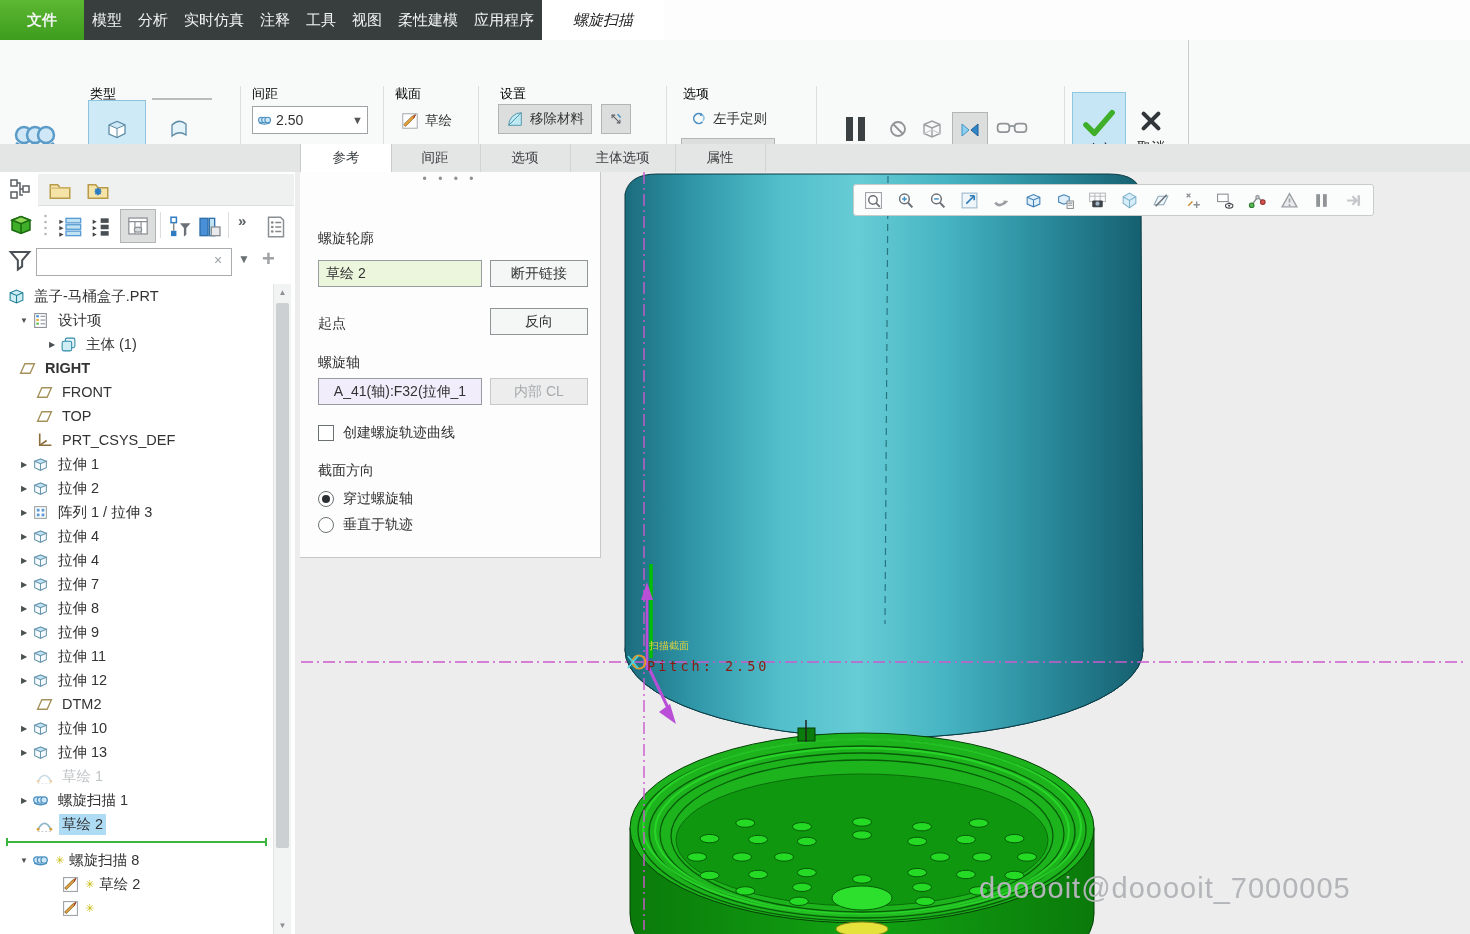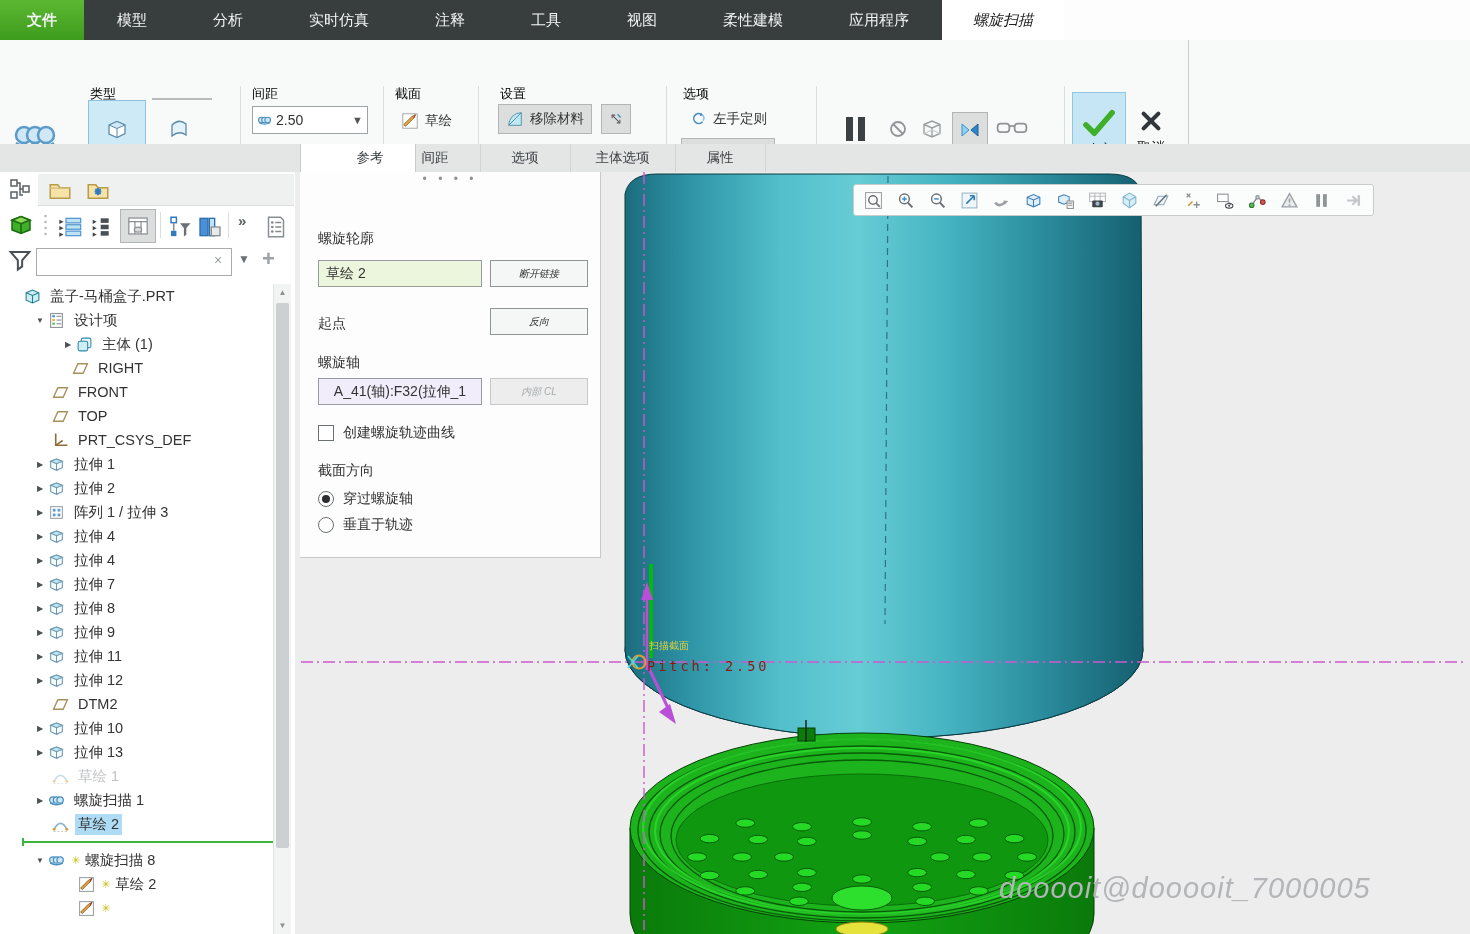--- a/index.html
+++ b/index.html
@@ -2,21 +2,21 @@
 <html><head>
 <meta charset="utf-8">
 <style>
   html,body{margin:0;padding:0;background:#dfe1e1;}
   #app{position:relative;width:1470px;height:934px;overflow:hidden;background:#fff;
        font-family:"Liberation Sans","DejaVu Sans",sans-serif;color:#333;user-select:none;}
   .abs{position:absolute;}
   
   #menubar{position:absolute;left:0;top:0;width:1470px;height:40px;background:#fdfdfd;}
   #menu-dark{display:inline-flex;height:40px;background:#383d3d;align-items:stretch;}
-  .mtab{display:flex;align-items:center;padding:0 33px;color:#f2f4f4;font-size:15px;cursor:pointer;white-space:nowrap;}
+  .mtab{display:flex;align-items:center;padding:0 8px;color:#f2f4f4;font-size:15px;cursor:pointer;white-space:nowrap;}
   .mtab.file{background:linear-gradient(#5cb832,#3e9c1e);padding:0 27px;font-weight:bold;}
   .mtab.active{background:#fff;color:#222;font-style:italic;padding:0 31px;}
   
   #ribbon{position:absolute;left:0;top:40px;width:1470px;height:104px;background:#f8f9f9;}
   .rb-label{position:absolute;top:45px;font-size:13px;color:#000000;}
   .rb-sep{position:absolute;top:46px;width:1px;height:92px;background:#dcdddd;}
   .rb-vbtn{position:absolute;width:56px;height:78px;display:flex;flex-direction:column;align-items:center;justify-content:center;gap:5px;font-size:13.5px;color:#333;border:1px solid transparent;cursor:pointer;}
   .rb-vbtn.sel{background:#cfeaf7;border-color:#8fc3dd;}
   .rb-hbtn{position:absolute;height:28px;display:flex;align-items:center;gap:6px;padding:0 7px;font-size:13.5px;color:#333;border:1px solid transparent;cursor:pointer;white-space:nowrap;}
   .rb-hbtn.pressed{background:#dcdddd;border-color:#b2b4b5;}
@@ -34,47 +34,47 @@
   .ptab{position:absolute;top:0;height:28px;display:flex;align-items:center;justify-content:center;font-size:13.5px;color:#3b4043;border-right:1px solid #d2d3d3;cursor:pointer;}
   .ptab.active{background:#fff;border-right:1px solid #c9cacb;border-left:1px solid #c9cacb;}
   
   #leftpanel{position:absolute;left:0;top:172px;width:295px;height:762px;background:#fff;border-right:1px solid #c6c8c9;}
   .lp-strip{position:absolute;left:38px;top:2px;width:256px;height:31px;background:#eff0f0;border-bottom:1px solid #dcdddd;}
   .lp-ic{position:absolute;width:24px;height:24px;cursor:pointer;}
   #lp-search{position:absolute;left:36px;top:76px;width:196px;height:28px;border:1px solid #a8acae;background:#fff;font-size:13px;padding:0 22px 0 6px;box-sizing:border-box;}
   .lp-x{position:absolute;left:214px;top:80px;color:#9aa0a2;font-size:14px;cursor:pointer;}
   .lp-caret{position:absolute;left:238px;top:80px;color:#6a7072;font-size:12px;cursor:pointer;}
   .lp-plus{position:absolute;left:262px;top:74px;color:#9fa3a5;font-size:22px;font-weight:bold;cursor:pointer;}
-  #tree{position:absolute;left:0;top:112px;width:273px;height:650px;overflow:hidden;margin-left:16px;}
+  #tree{position:absolute;left:0;top:112px;width:273px;height:650px;overflow:hidden;}
   .trow{height:24px;display:flex;align-items:center;font-size:14.5px;color:#333;white-space:nowrap;cursor:pointer;}
   .texp{width:16px;font-size:8px;color:#4b5053;text-align:center;flex:none;}
   .ticn{width:17px;height:17px;margin-right:6px;flex:none;}
   .tstar{color:#c9bc16;font-size:11px;margin-right:2px;flex:none;}
   .tlab{padding:1px 3px;}
   .trow.sel .tlab{background:#aedcf5;}
   .trow.gray{color:#c0c3c5;}
   .trow.gray .ticn{opacity:.45;}
   .tsep{height:12px;display:flex;align-items:center;padding:0 6px;}
   .tsep-line{height:2px;background:#3db53d;flex:1;position:relative;}
   .tsep-line:before,.tsep-line:after{content:"";position:absolute;top:-3px;width:2px;height:8px;background:#3db53d;}
   .tsep-line:before{left:0;}.tsep-line:after{right:0;}
   #scrollbar{position:absolute;left:273px;top:112px;width:17px;height:650px;background:#f2f3f3;border-left:1px solid #e2e3e3;}
   .sb-arrow{position:absolute;left:0;width:17px;height:17px;font-size:8px;color:#8a8f93;display:flex;align-items:center;justify-content:center;cursor:pointer;}
   #sb-thumb{position:absolute;left:2px;top:19px;width:13px;height:545px;background:#cdd0d2;border-radius:2px;cursor:pointer;}
   
   #viewport{position:absolute;left:295px;top:172px;width:1175px;height:762px;background:#ecedec;overflow:hidden;text-align:center;}
   #vp-toolbar{position:absolute;left:558px;top:12px;height:30px;background:#fbfcfc;border:1px solid #c9cbcb;border-radius:3px;display:flex;align-items:center;gap:13px;padding:0 10px;z-index:4;}
   .vicon{width:19px;height:19px;cursor:pointer;}
-  #watermark{position:absolute;left:704px;top:700px;font-size:29px;color:#b3b5b9;z-index:3;letter-spacing:1px;font-style:italic;}
+  #watermark{position:absolute;left:684px;top:700px;font-size:29px;color:#b3b5b9;z-index:3;letter-spacing:1px;}
   
   #refpanel{position:absolute;left:300px;top:172px;width:300px;height:385px;background:#fdfdfd;border-right:1px solid #c6c8c9;border-bottom:1px solid #c6c8c9;z-index:6;font-size:14px;}
   #refpanel .dots{position:absolute;left:0;right:0;top:0;text-align:center;color:#8e9396;font-size:12px;letter-spacing:4px;}
   .rp-label{position:absolute;color:#333;}
   .rp-input{position:absolute;height:25px;border:1px solid #979ca0;display:flex;align-items:center;padding:0 7px;font-size:14px;overflow:hidden;white-space:nowrap;}
-  .rp-btn{position:absolute;width:96px;height:25px;border:1px solid #8f9597;background:#f5f6f6;display:flex;align-items:center;justify-content:center;font-size:10px;cursor:pointer;font-style:italic;}
+  .rp-btn{position:absolute;width:96px;height:25px;border:1px solid #8f9597;background:#f5f6f6;display:flex;align-items:center;justify-content:center;font-size:14px;cursor:pointer;}
   .rp-btn.disabled{background:#ededee;color:#a7abad;border-color:#c6c8c9;cursor:default;}
   .rp-check{position:absolute;display:flex;align-items:center;gap:9px;cursor:pointer;}
   .cbox{width:14px;height:14px;border:1px solid #6b7173;background:#fff;flex:none;}
   .rp-radio{position:absolute;display:flex;align-items:center;gap:9px;cursor:pointer;}
   .rbox{width:14px;height:14px;border:1px solid #6b7173;border-radius:50%;background:#fff;flex:none;position:relative;}
   .rbox.on:after{content:"";position:absolute;left:3px;top:3px;width:8px;height:8px;border-radius:50%;background:#2b2f31;}
 </style>
 </head>
 <body>
 
@@ -263,21 +263,21 @@
           <svg viewBox="0 0 26 26" style="width: 100%; height: 100%; display: block;">
             <path d="M5 5l16 16M21 5 5 21" stroke="#30363a" stroke-width="4.5" stroke-linecap="round"></path>
           </svg>
         </span>
       <span>取消</span>
     </div>
     <div class="abs" style="left:1188px;top:0;width:1px;height:104px;background:#c9cacb"></div>
   </div>
 
   <div id="tabrow">
-      <div class="ptab active" style="left: 300px; width: 90px; padding-left: 24px;">参考</div>
+      <div class="ptab active" style="left: 300px; width: 90px;">参考</div>
       <div class="ptab" style="left: 390px; width: 90px;">间距</div>
       <div class="ptab" style="left: 480px; width: 90px;">选项</div>
       <div class="ptab" style="left: 570px; width: 105px;">主体选项</div>
       <div class="ptab" style="left: 675px; width: 90px;">属性</div>
     </div>
 
   <div id="leftpanel">
     <div class="lp-strip"></div>
     <span class="lp-ic" style="left:8px;top:5px">
         <svg viewBox="0 0 16 16" style="width: 100%; height: 100%; display: block;">
@@ -426,21 +426,21 @@
         <div class="trow" style="padding-left: 44px;">
           <span class="texp">▶</span>
           <span class="ticn">
             <svg viewBox="0 0 16 16" style="width: 100%; height: 100%; display: block;">
               <rect x="5" y="2" width="9" height="9" rx="1.5" fill="#e8f5fa" stroke="#2f89a8"></rect>
               <rect x="2" y="5" width="9" height="9" rx="1.5" fill="#cfeef4" stroke="#2f89a8"></rect>
             </svg>
           </span>
           <span class="tlab">主体 (1)</span>
         </div>
-        <div class="trow" style="padding-left: 56px;">
+        <div class="trow" style="padding-left: 19px; font-weight: bold;">
           <span class="ticn">
             <svg viewBox="0 0 16 16" style="width: 100%; height: 100%; display: block;">
               <path d="M1.5 12.5 5.5 3.5h9l-4 9z" fill="none" stroke="#a5915a" stroke-width="1.3"></path>
             </svg>
           </span>
           <span class="tlab">RIGHT</span>
         </div>
         <div class="trow" style="padding-left: 36px;">
           <span class="ticn">
             <svg viewBox="0 0 16 16" style="width: 100%; height: 100%; display: block;">

